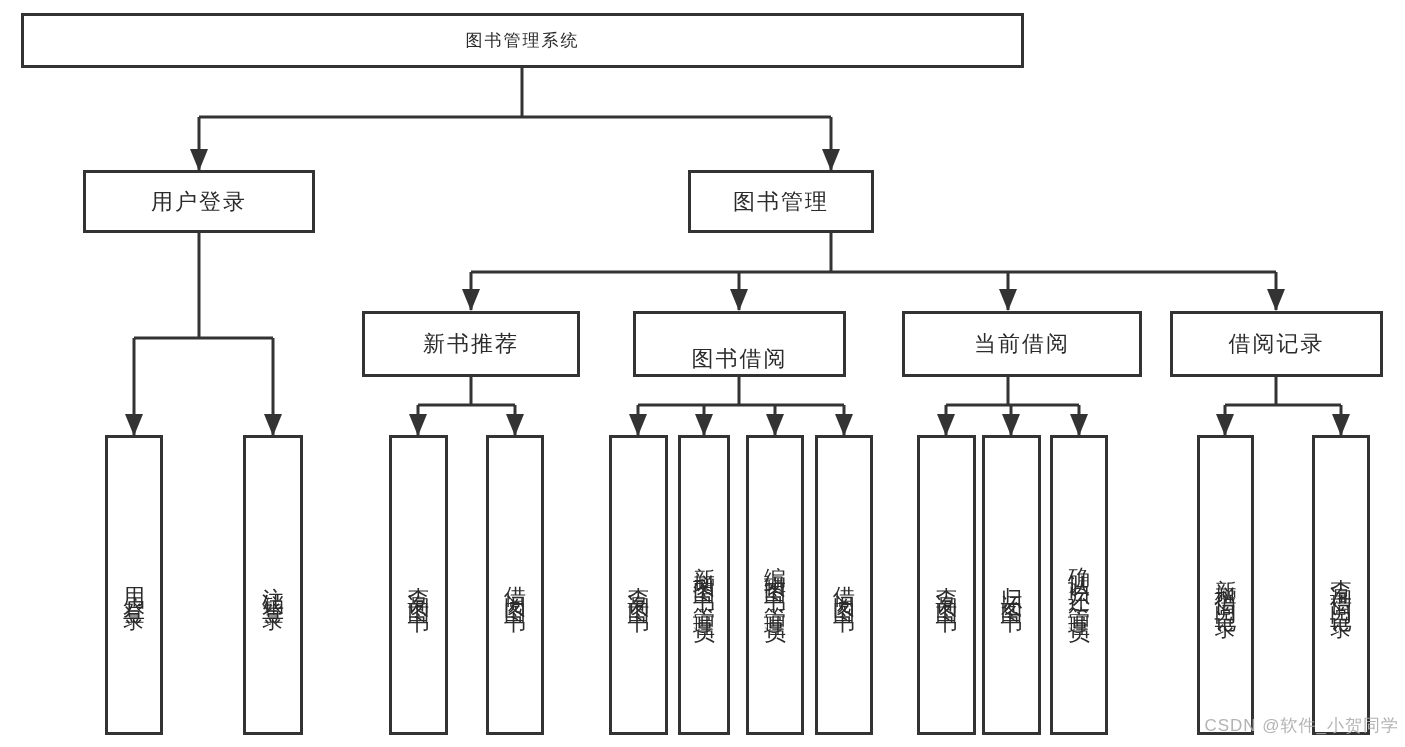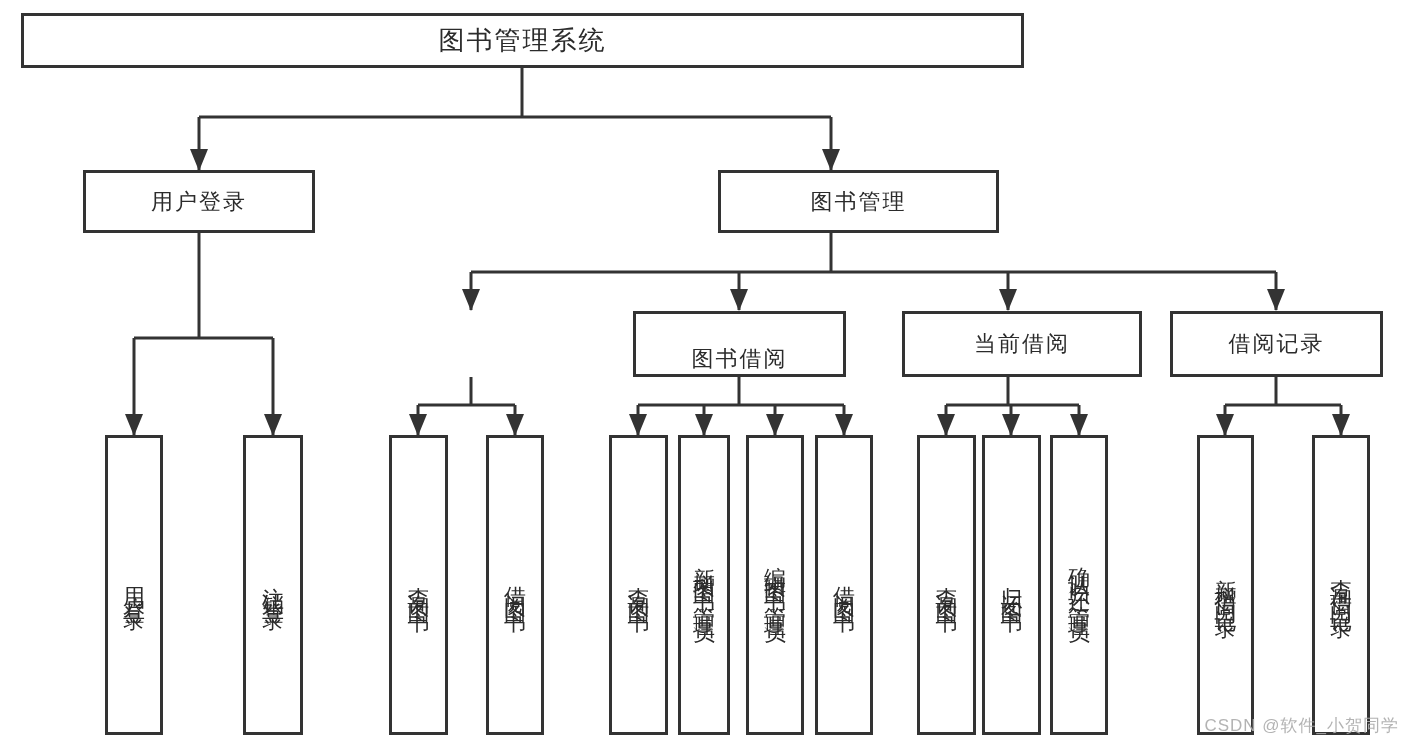--- a/index.html
+++ b/index.html
@@ -29,21 +29,21 @@
     align-items: center;
     justify-content: center;
     color: #2b2b2b;
     z-index: 2;
   }
   .hlabel {
     font-size: 22px;
     letter-spacing: 2px;
     white-space: nowrap;
   }
-  .node.root .hlabel { font-size: 26px; font-family: Liberation Mono, monospace; }
+  .node.root .hlabel { font-size: 17px; font-family: Liberation Mono, monospace; }
   .leaf .vtext {
     writing-mode: vertical-rl;
     text-orientation: mixed;
     font-size: 22px;
     letter-spacing: 8px;
     line-height: 1.1;
   }
   #watermark {
     position: absolute;
     top: 714px;
@@ -110,24 +110,27 @@
     </g>
   </svg>
 
   <div class="node root" style="left:21px; top:13px; width:1003px; height:55px;">
     <span class="hlabel">图书管理系统</span>
   </div>
 
   <div class="node" style="left:83px; top:170px; width:232px; height:63px;">
     <span class="hlabel">用户登录</span>
   </div>
-  <div class="node" style="left:718px; top:170px; width:281px; height:63px;">
+  <div class="node" style="left:688px; top:170px; width:186px; height:63px;">
     <span class="hlabel">图书管理</span>
   </div>
 
+  <div class="node" style="left:362px; top:311px; width:218px; height:66px;">
+    <span class="hlabel">新书推荐</span>
+  </div>
   <div class="node" style="left:633px; top:311px; width:213px; height:66px;align-items:flex-end;">
     <span class="hlabel">图书借阅</span>
   </div>
   <div class="node" style="left:902px; top:311px; width:240px; height:66px;">
     <span class="hlabel">当前借阅</span>
   </div>
   <div class="node" style="left:1170px; top:311px; width:213px; height:66px;">
     <span class="hlabel">借阅记录</span>
   </div>
 

